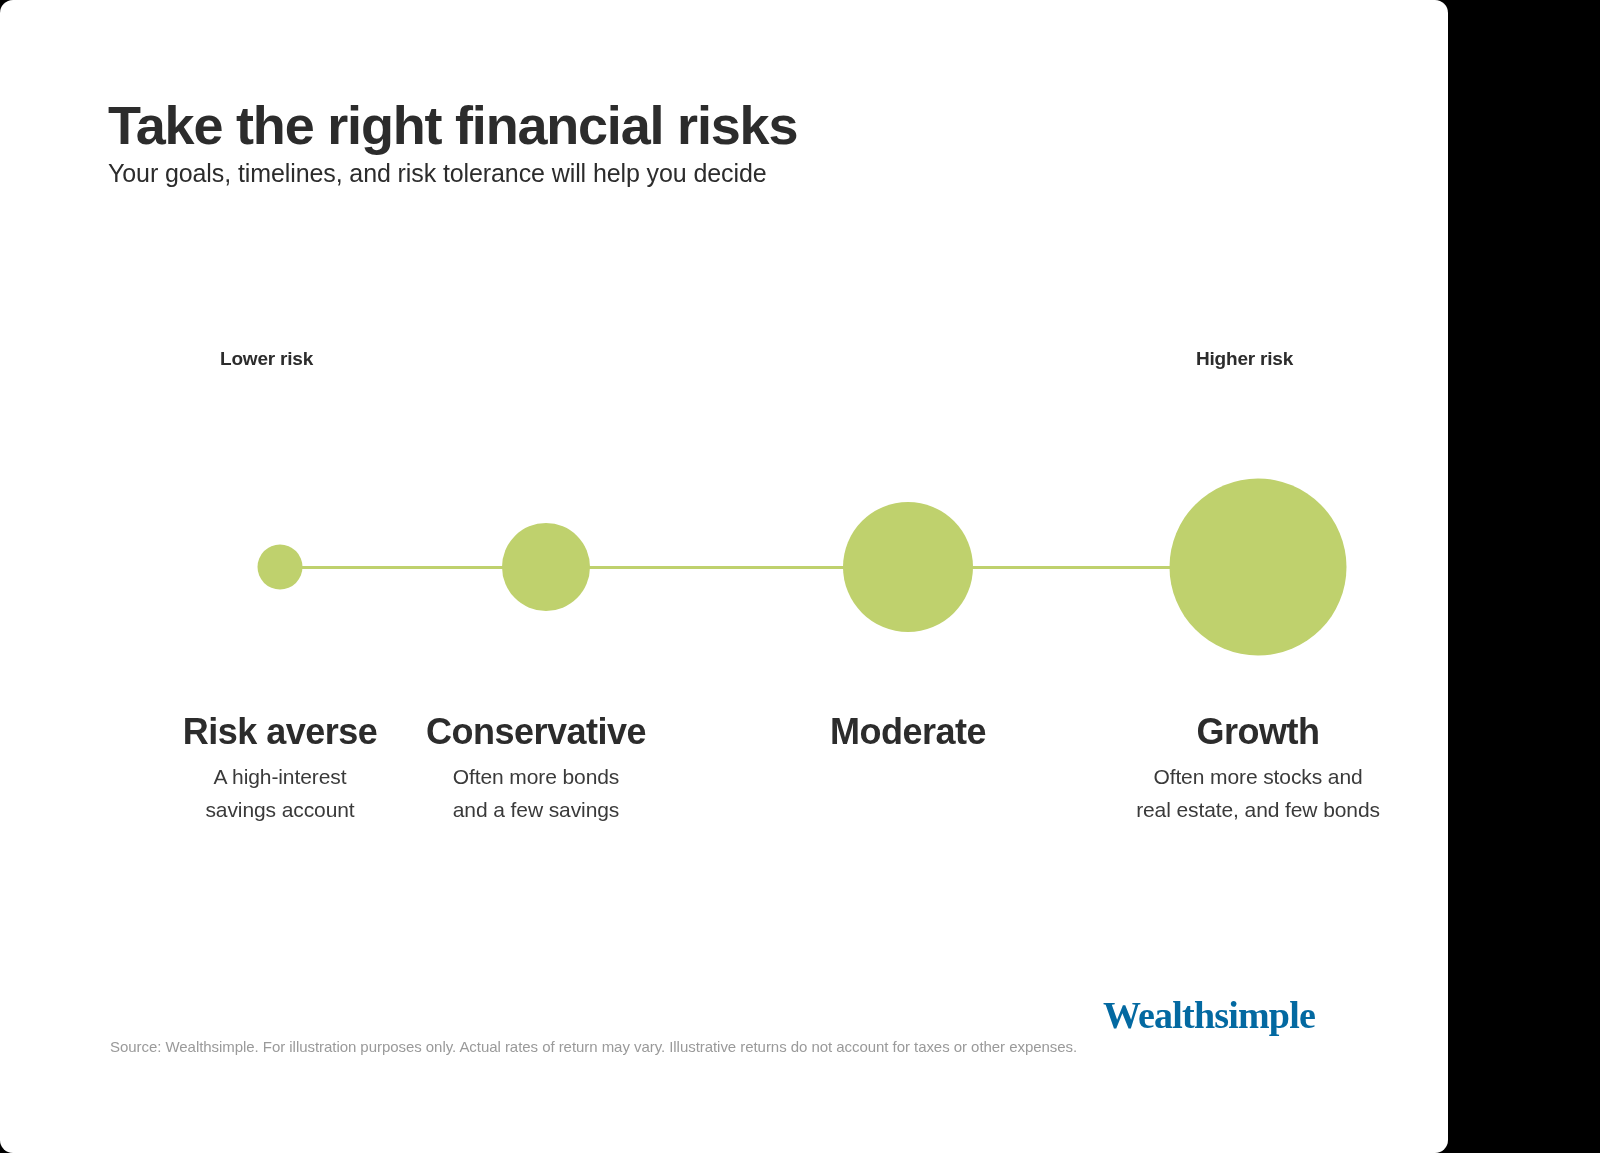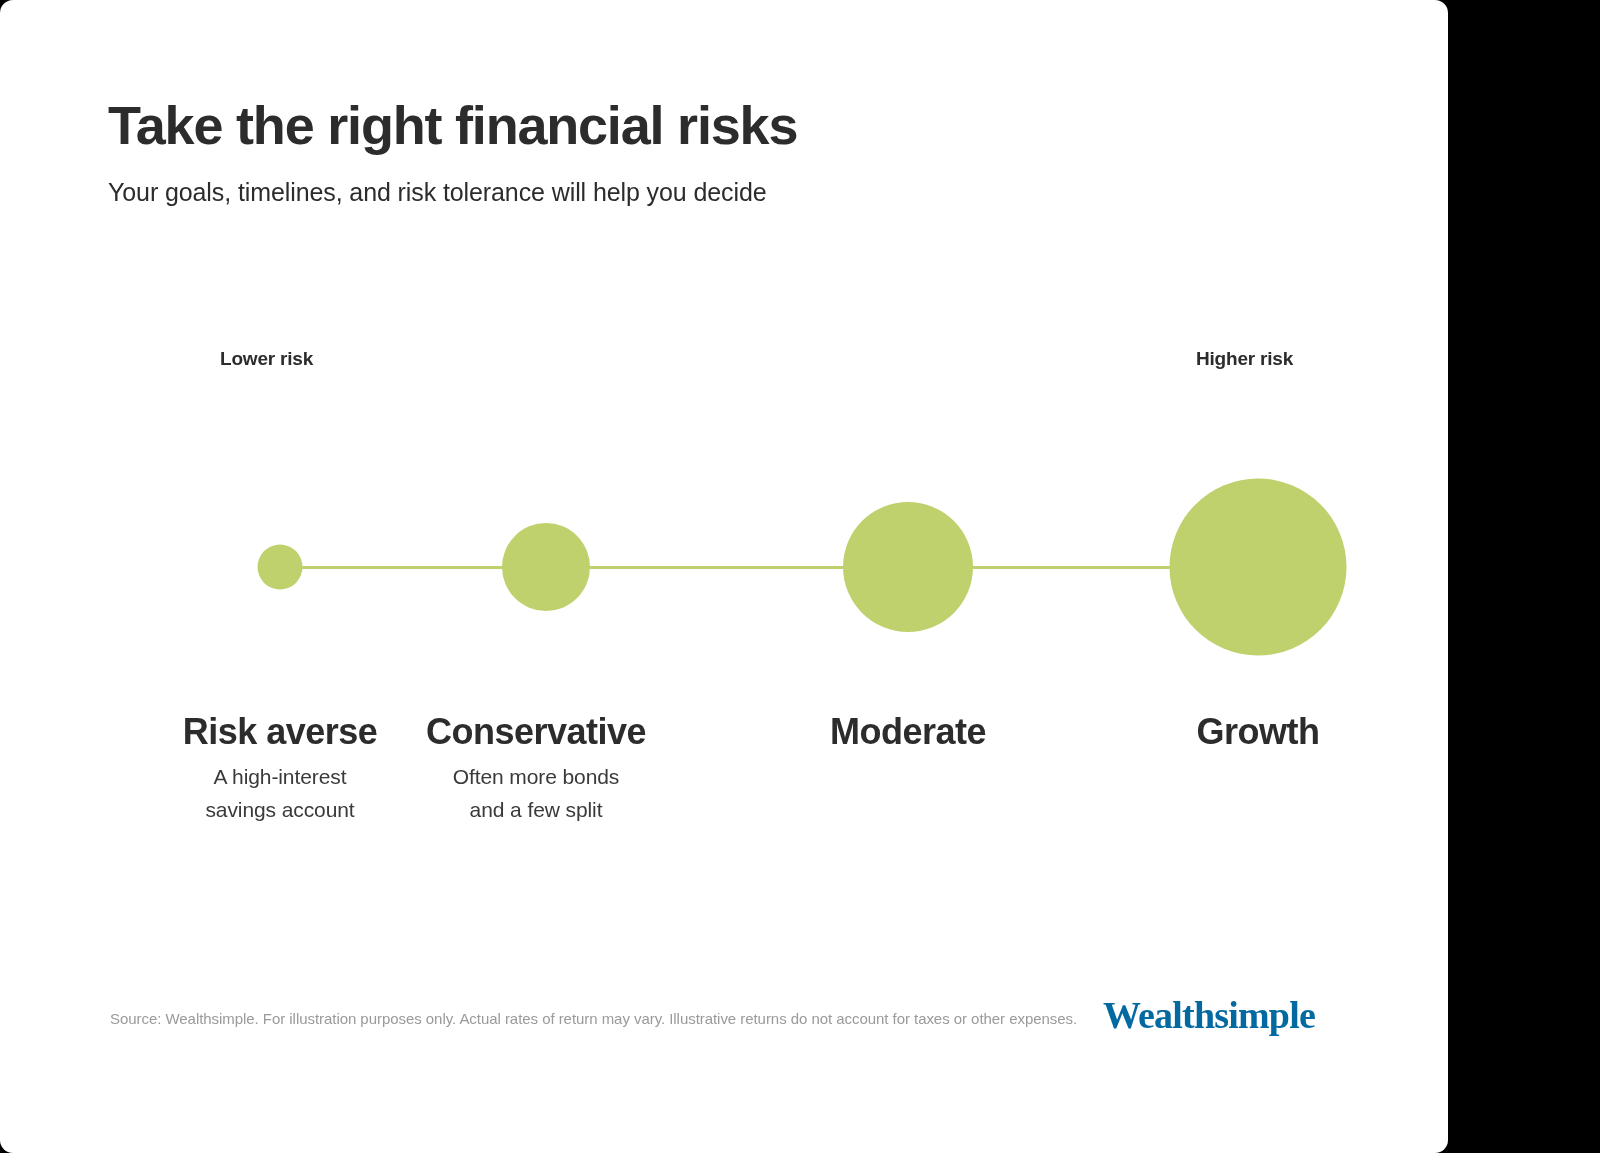--- a/index.html
+++ b/index.html
@@ -37,21 +37,21 @@
   .title {
     margin: 0;
     font-size: 54px;
     font-weight: 700;
     letter-spacing: -1.2px;
     color: #2c2c2c;
     line-height: 1.08;
     white-space: nowrap;
   }
   .subtitle {
-    margin: 23px 0 0 0;
+    margin: 4px 0 0 0;
     font-size: 25px;
     font-weight: 400;
     color: #2c2c2c;
     letter-spacing: -0.1px;
     line-height: 1.2;
     white-space: nowrap;
   }
 
   
   .risk-labels {
@@ -124,21 +124,21 @@
     color: #3a3a3a;
     letter-spacing: -0.1px;
     line-height: 1.6;
     white-space: pre-line;
   }
 
   
   .footer-source {
     position: absolute;
     left: 110px;
-    top: 1010px;
+    top: 1038px;
     font-size: 15px;
     color: #9a9a9a;
     letter-spacing: -0.05px;
     white-space: nowrap;
   }
   .logo {
     position: absolute;
     right: 133px;
     top: 993px;
     font-family: "Liberation Serif", "DejaVu Serif", serif;
@@ -174,26 +174,28 @@
 
   <div class="categories">
     <div class="cat" style="left: 280px;">
       <p class="cat-name">Risk averse</p>
       <p class="cat-desc">A high-interest
 savings account</p>
     </div>
     <div class="cat" style="left: 536px;">
       <p class="cat-name">Conservative</p>
       <p class="cat-desc">Often more bonds
-and a few split</p>
+and a few savings</p>
     </div>
     <div class="cat" style="left: 908px;">
       <p class="cat-name">Moderate</p>
     </div>
     <div class="cat" style="left: 1258px;">
       <p class="cat-name">Growth</p>
+      <p class="cat-desc">Often more stocks and
+real estate, and few bonds</p>
     </div>
   </div>
 
   <div class="footer-source">Source: Wealthsimple. For illustration purposes only. Actual rates of return may vary. Illustrative returns do not account for taxes or other expenses.</div>
   <div class="logo">Wealthsimple</div>
 
 </div>
 
 </body></html>

